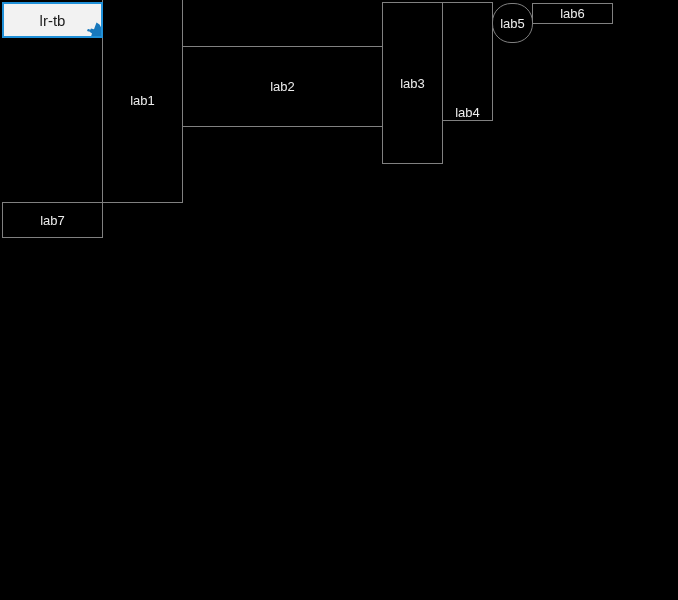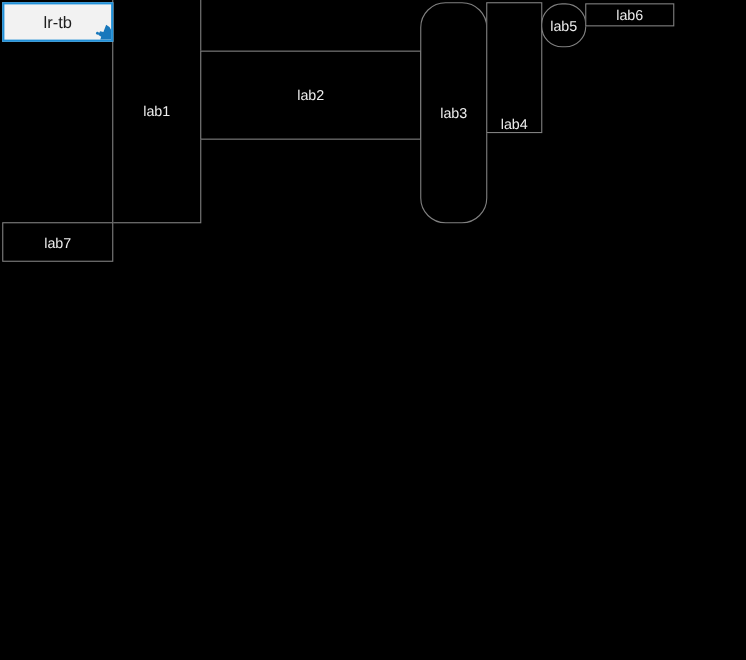--- a/index.html
+++ b/index.html
@@ -56,21 +56,21 @@
         <path d="M10.5 0.5 L13.5 2.5 L15.5 6 L16.5 14.5 L5 14.5 L6 11.5 L3.2 9.5 L5 6.5 L8 7.2 Z" fill="#1878bc"></path>
         <circle cx="2.6" cy="8.2" r="1.3" fill="#1878bc"></circle>
       </svg>
     </div>
     <div class="box" style="left: 102px; top: -2px; width: 81px; height: 205px;">
       <span class="label">lab1</span>
     </div>
     <div class="box" style="left: 182px; top: 2px; width: 201px; height: 81px; margin-top: 44px;">
       <span class="label">lab2</span>
     </div>
-    <div class="box" style="left: 382px; top: 2px; width: 61px; height: 201px; border-radius: 23px;">
+    <div class="box" style="left: 382px; top: 2px; width: 61px; height: 162px;">
       <span class="label">lab3</span>
     </div>
     <div class="box" style="left: 442px; top: 2px; width: 51px; height: 119px; align-items: flex-end;">
       <span class="label">lab4</span>
     </div>
     <div class="box" style="left: 492px; top: 3px; width: 41px; height: 40px; border-radius: 19px;">
       <span class="label">lab5</span>
     </div>
     <div class="box" style="left: 532px; top: 3px; width: 81px; height: 21px; text-align: center;">
       <span class="label">lab6</span>

